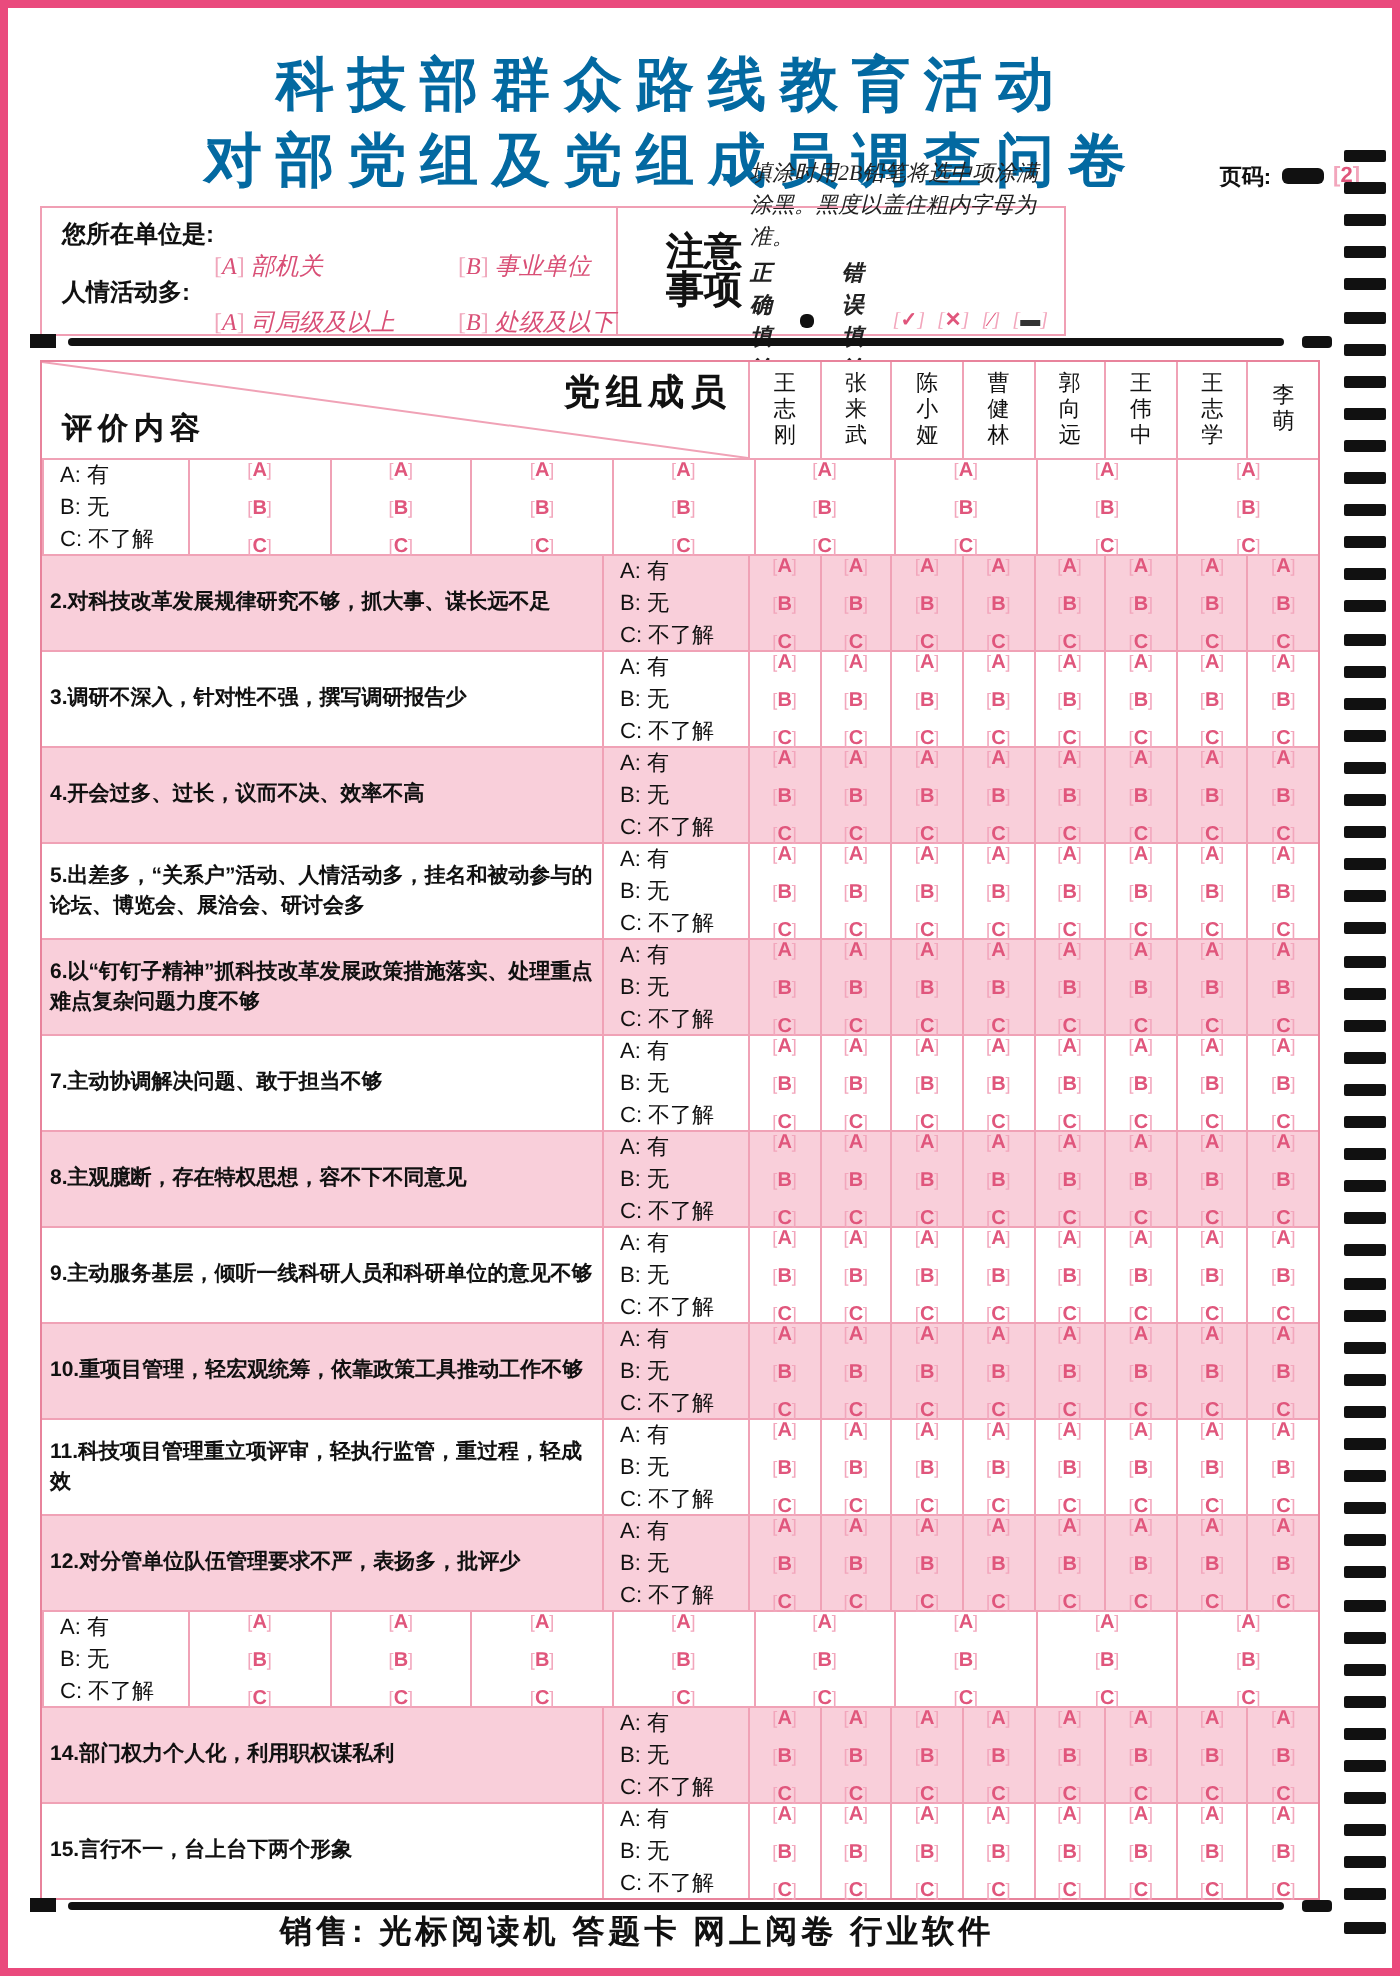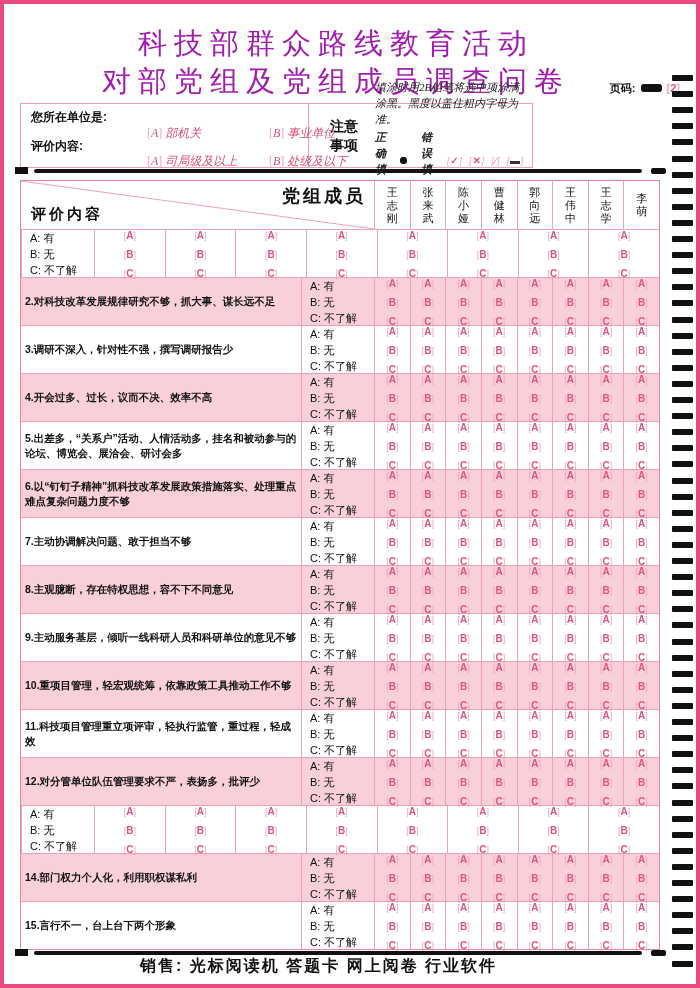--- a/index.html
+++ b/index.html
@@ -5,39 +5,39 @@
   html,body{margin:0;padding:0;}
   body{
     width:700px;height:988px;position:relative;background:#fff;
     font-family:"Liberation Sans","DejaVu Sans",sans-serif;
     box-sizing:border-box;overflow:hidden;
   }
   .frame{position:absolute;inset:0;border:4px solid #ea4a7d;pointer-events:none;z-index:50;}
 
   
   .title-block{position:absolute;top:24px;left:0;width:672px;text-align:center;}
-  .title-line{font-size:29px;font-weight:normal;color:#a21caf;letter-spacing:7px;line-height:38px;white-space:nowrap;}
+  .title-line{font-size:29px;font-weight:bold;color:#0369a1;letter-spacing:7px;line-height:38px;white-space:nowrap;}
 
   
   .pageno{position:absolute;top:81px;right:20px;display:flex;align-items:center;gap:5px;height:14px;}
   .pageno-label{font-size:11px;font-weight:bold;color:#111;}
   .mark-black{display:inline-block;width:21px;height:8px;background:#111;border-radius:3px;}
   .pageno-bubble{font-size:11px;color:#e0567c;font-weight:bold;}
   .pageno-bubble .bk{color:#f2a6bc;font-style:normal;}
 
   
   .info-box{position:absolute;left:20px;top:103px;width:513px;height:65px;
     border:1px solid #f09fb4;box-sizing:border-box;display:flex;background:#fff;}
   .unit-sec{width:330px;position:relative;border-right:1px solid #f09fb4;box-sizing:border-box;}
   .unit-label{position:absolute;left:10px;font-size:12px;font-weight:bold;color:#111;white-space:nowrap;}
   .unit-opt{position:absolute;font-size:12px;color:#d94f76;white-space:nowrap;
-    font-family:"Liberation Serif","DejaVu Serif",serif;font-style:italic;margin-left:40px;}
+    font-family:"Liberation Serif","DejaVu Serif",serif;font-style:italic;}
   .unit-opt .bk{color:#f0a6bb;font-style:normal;}
   .notice-sec{flex:1;display:flex;align-items:center;}
-  .notice-title{width:54px;margin-left:8px;font-size:14px;font-weight:bold;color:#111;line-height:19px;text-align:center;}
+  .notice-title{width:54px;margin-left:8px;font-size:19px;font-weight:bold;color:#111;line-height:19px;text-align:right;}
   .notice-body{flex:1;padding:3px 8px 3px 4px;font-size:11px;line-height:16px;color:#222;
     font-family:"Liberation Serif","DejaVu Serif",serif;font-style:italic;}
   .notice-marks{display:flex;align-items:center;gap:6px;margin-top:2px;}
   .wrong-mark{color:#e0567c;font-weight:bold;font-size:10px;font-style:normal;}
   .wrong-mark .bk{color:#f2a6bc;font-weight:normal;}
   .wrong-mark.dark b{color:#333;}
   .mark-black.small{width:16px;height:7px;}
 
   
   .sync-bar{position:absolute;left:15px;width:651px;height:8px;}
@@ -93,21 +93,21 @@
   <span class="pageno-label">页码:</span>
   <span class="mark-black"></span>
   <span class="pageno-bubble"><i class="bk">[</i><span>2</span><i class="bk">]</i></span>
 </div>
 
 <div class="info-box">
   <div class="unit-sec">
     <div class="unit-label" style="top:5px">您所在单位是:</div>
     <div class="unit-opt" style="top:21px;left:86px"><i class="bk">[</i><span>A</span><i class="bk">]</i>&nbsp;<span>部机关</span></div>
     <div class="unit-opt" style="top:21px;left:208px"><i class="bk">[</i><span>B</span><i class="bk">]</i>&nbsp;<span>事业单位</span></div>
-    <div class="unit-label" style="top:34px">评价内容:</div>
+    <div class="unit-label" style="top:34px">人情活动多:</div>
     <div class="unit-opt" style="top:49px;left:86px"><i class="bk">[</i><span>A</span><i class="bk">]</i>&nbsp;<span>司局级及以上</span></div>
     <div class="unit-opt" style="top:49px;left:208px"><i class="bk">[</i><span>B</span><i class="bk">]</i>&nbsp;<span>处级及以下</span></div>
   </div>
   <div class="notice-sec">
     <div class="notice-title">
       <div>注意</div>
       <div>事项</div>
     </div>
     <div class="notice-body">
       <div>填涂时用2B铅笔将选中项涂满涂黑。黑度以盖住粗内字母为准。</div>

